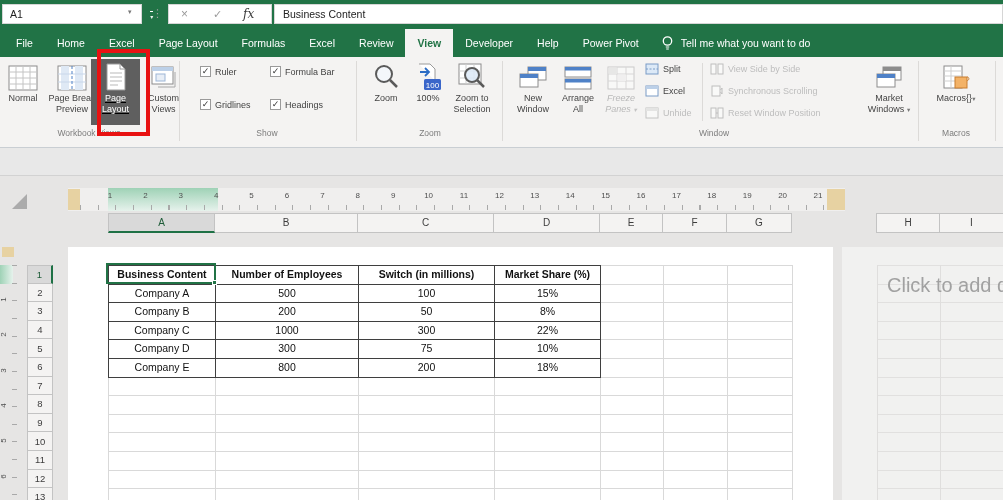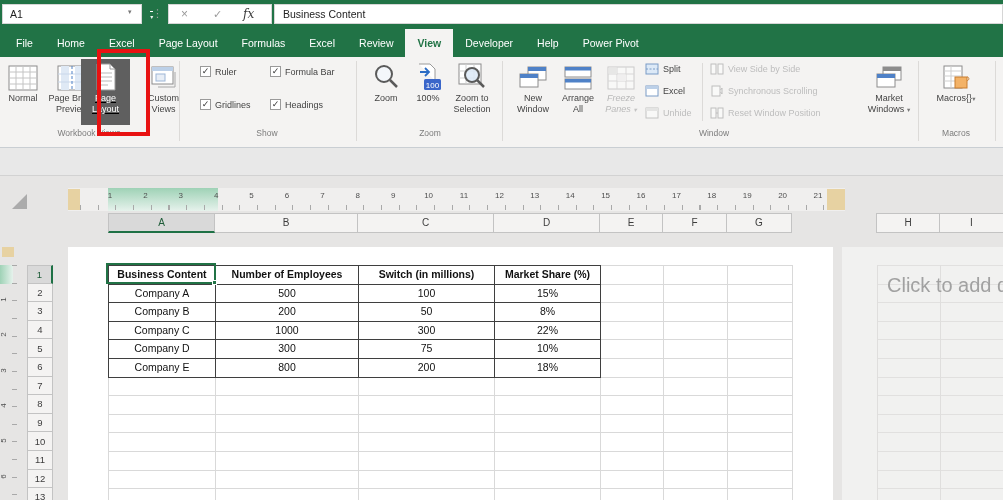--- a/index.html
+++ b/index.html
@@ -133,20 +133,27 @@
       <span class="tab">Home</span>
       <span class="tab">Excel</span>
       <span class="tab">Page Layout</span>
       <span class="tab">Formulas</span>
       <span class="tab">Excel</span>
       <span class="tab">Review</span>
       <span class="tab active">View</span>
       <span class="tab">Developer</span>
       <span class="tab">Help</span>
       <span class="tab">Power Pivot</span>
+      <span id="tellme">
+      <svg width="13" height="16" viewBox="0 0 13 16">
+          <circle cx="6.5" cy="6" r="4.2" fill="none" stroke="#fff" stroke-width="1.3"></circle>
+          <path d="M4.8 12h3.4M5.2 14h2.6" stroke="#fff" stroke-width="1.2"></path>
+        </svg>
+      <span>Tell me what you want to do</span>
+    </span>
   </div>
 
   <div class="abs" id="ribbon">
 
     <div class="bigbtn" style="left:2px;width:42px;">
       <div class="bicon">
         <svg width="30" height="26">
             <rect x="1" y="1" width="28" height="24" fill="#fff" stroke="#8c8c8c"></rect>
             <path d="M1 7h28M1 13h28M1 19h28M8 1v24M15 1v24M22 1v24" stroke="#c4c4c4"></path>
           </svg>
@@ -159,21 +166,21 @@
             <rect x="1" y="1" width="28" height="24" fill="#fff" stroke="#8c8c8c"></rect>
             <rect x="4" y="1" width="8" height="24" fill="#dfe9f5"></rect>
             <rect x="18" y="1" width="8" height="24" fill="#dfe9f5"></rect>
             <path d="M1 9h28M1 17h28" stroke="#c9d7ea"></path>
             <path d="M15 1v24" stroke="#4f81c7" stroke-dasharray="3 2"></path>
           </svg>
       </div>
       <div class="blbl">Page Break
 Preview</div>
     </div>
-    <div class="bigbtn selected" style="left:81px;width:49px;text-decoration:underline;">
+    <div class="bigbtn selected" style="left:91px;width:49px;text-decoration:underline;">
       <div class="bicon">
         <svg width="24" height="28">
             <path d="M3 1h13l5 5v21H3z" fill="#fff" stroke="#9a9a9a"></path>
             <path d="M16 1v5h5" fill="none" stroke="#9a9a9a"></path>
             <path d="M6 10h12M6 14h12M6 18h12M6 22h8" stroke="#b9b9b9"></path>
           </svg>
       </div>
       <div class="blbl">Page
 Layout</div>
     </div>

